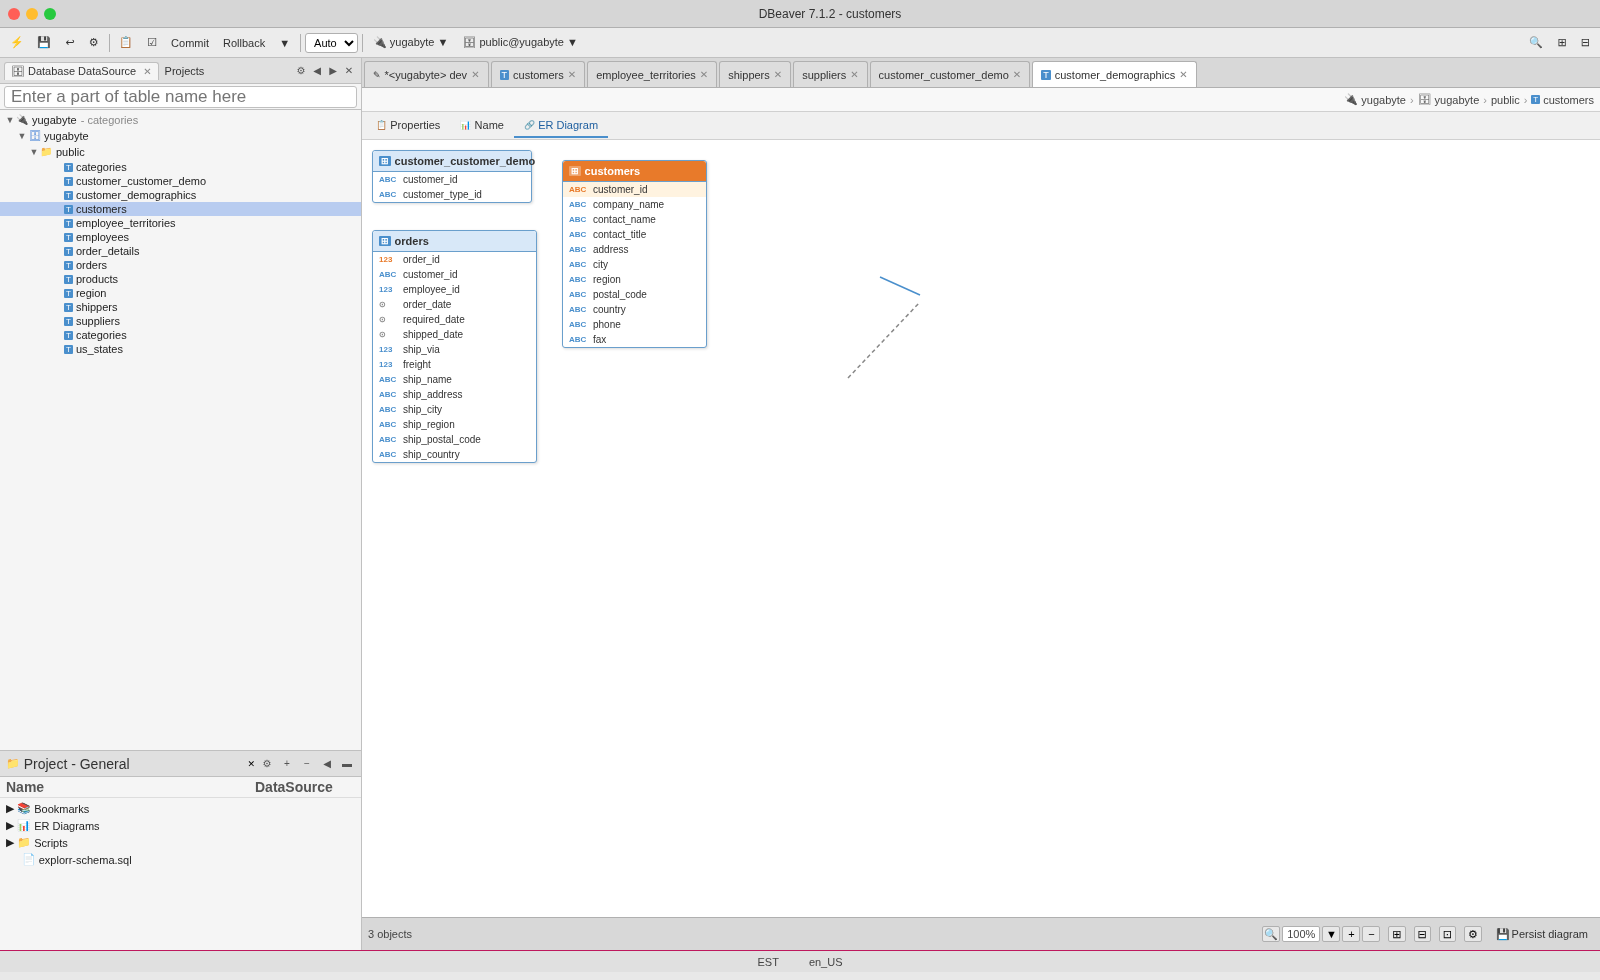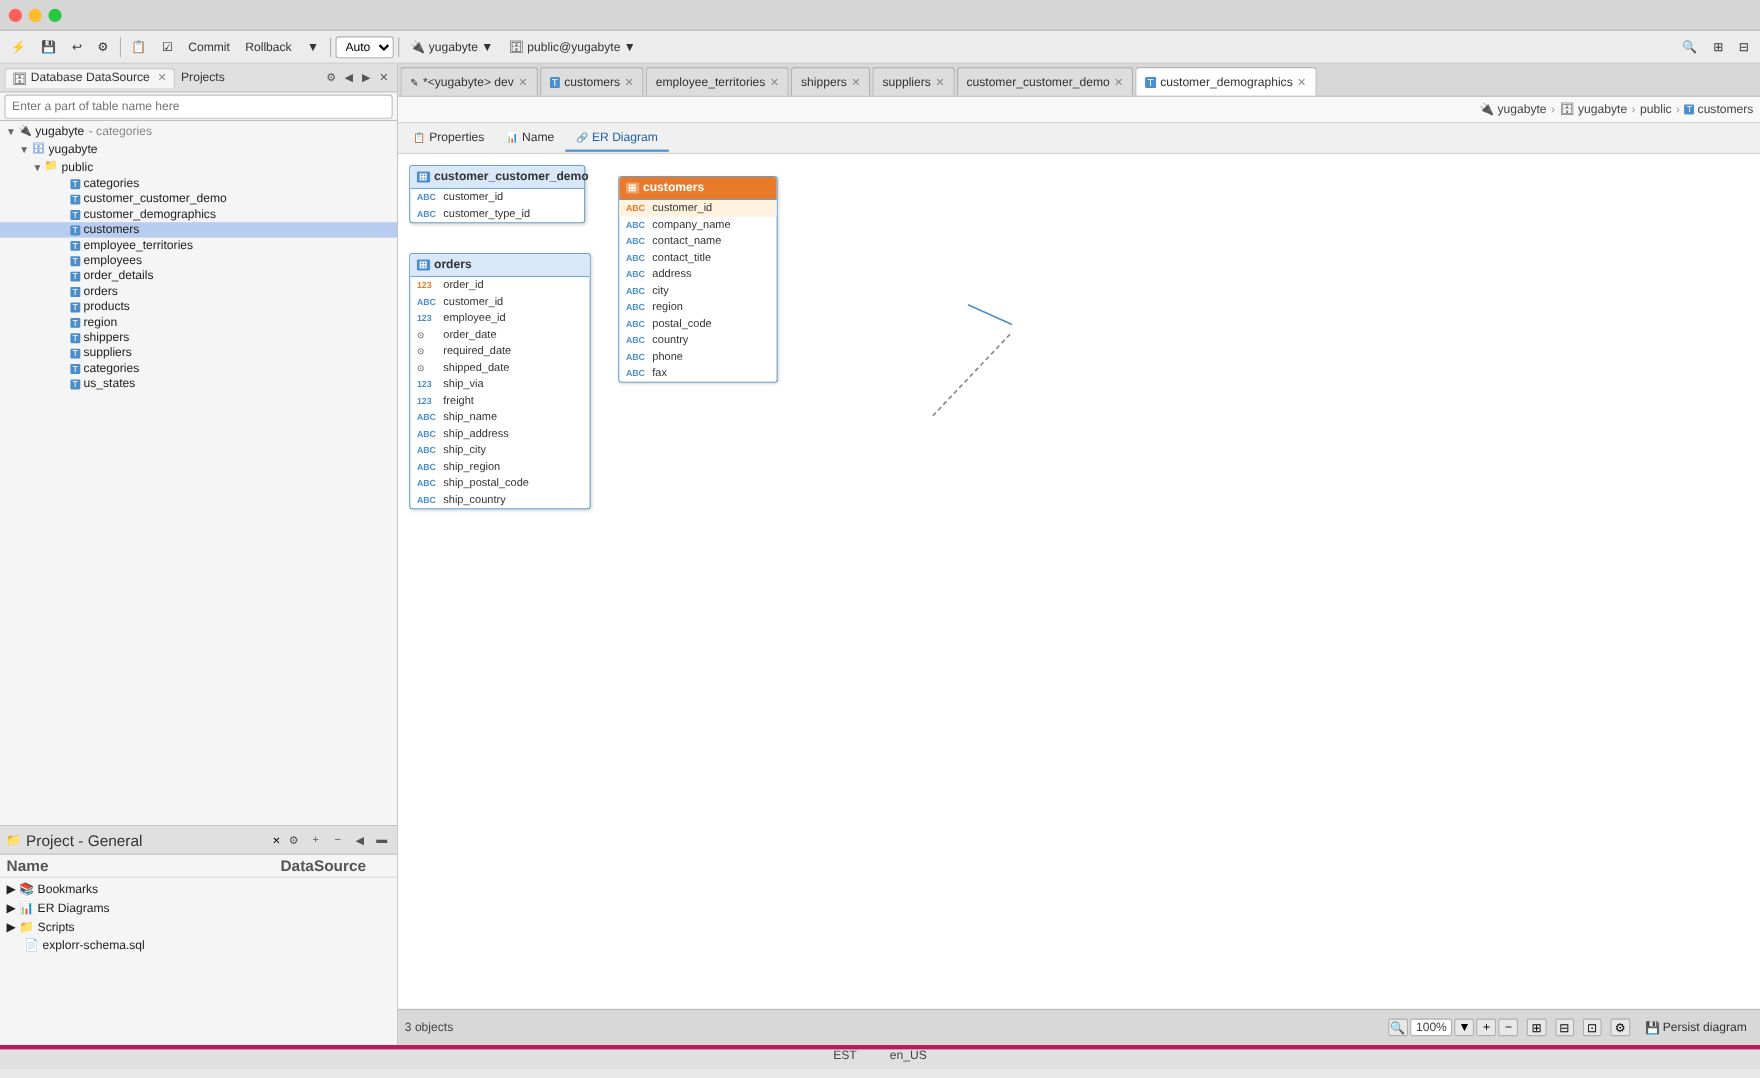--- a/index.html
+++ b/index.html
@@ -20,21 +20,21 @@
 
     
     .main-layout { display: flex; height: calc(980px - 88px); }
 
     
     .left-panel { width: 362px; min-width: 362px; background: #f5f5f5; border-right: 1px solid #c0c0c0; display: flex; flex-direction: column; }
     .left-panel-tabs { height: 26px; background: #e0e0e0; display: flex; align-items: center; padding: 0 4px; border-bottom: 1px solid #c0c0c0; }
     .panel-tab { font-size: 11px; padding: 2px 6px; cursor: pointer; color: #333; display: flex; align-items: center; gap: 3px; }
     .panel-tab.active { background: #f5f5f5; border: 1px solid #c0c0c0; border-bottom: none; border-radius: 3px 3px 0 0; }
     .search-box { height: 26px; padding: 2px 4px; border-bottom: 1px solid #c0c0c0; }
-    .search-input { width: 100%; height: 22px; padding: 0 6px; font-size: 11px; border: 1px solid #c0c0c0; border-radius: 3px; background: white; }
+    .search-input { width: 100%; height: 22px; padding: 0 6px; font-size: 17px; border: 1px solid #c0c0c0; border-radius: 3px; background: white; }
     .tree-container { flex: 1; overflow-y: auto; padding: 2px 0; }
     .tree-item { display: flex; align-items: center; padding: 1px 0; cursor: pointer; white-space: nowrap; }
     .tree-item.selected { background: #b8ccf0; }
     .tree-indent { display: inline-block; }
     .tree-arrow { display: inline-block; width: 12px; text-align: center; font-size: 9px; color: #666; }
     .tree-icon { display: inline-block; width: 14px; height: 14px; margin-right: 2px; font-size: 10px; text-align: center; line-height: 14px; }
     .tree-label { font-size: 11px; color: #222; }
 
     
     .conn-icon { color: #e8a000; }
@@ -80,33 +80,34 @@
     .field-type-icon.key { color: #e87a2a; }
     .field-type-icon.date-icon { color: #888; }
 
     
     .status-bar { height: 24px; background: #d8d8d8; display: flex; align-items: center; padding: 16px 6px; border-top: 1px solid #b0b0b0; font-size: 11px; color: #444; }
     .status-left { flex: 1; }
     .status-right { display: flex; align-items: center; gap: 8px; }
     .zoom-controls { display: flex; align-items: center; gap: 2px; }
     .zoom-btn { width: 18px; height: 16px; background: #e8e8e8; border: 1px solid #b0b0b0; border-radius: 2px; cursor: pointer; font-size: 11px; display: flex; align-items: center; justify-content: center; }
     .zoom-val { padding: 0 4px; background: white; border: 1px solid #b0b0b0; border-radius: 2px; height: 16px; display: flex; align-items: center; font-size: 11px; }
-    .bot-status { height: 22px; background: #e0e0e0; display: flex; padding: 0 4px; border-top: 4px solid #be185d; justify-content: center; gap: 30px; font-size: 11px; color: #444; }
+    .bot-status { height: 22px; background: #e0e0e0; display: flex; align-items: center; padding: 0 4px; border-top: 1px solid #be185d; justify-content: center; gap: 30px; font-size: 11px; color: #444; }
 
     svg.er-connections { position: absolute; top: 0; left: 0; width: 100%; height: 100%; pointer-events: none; overflow: visible; }
   </style>
 </head>
 <body>
 
 <div class="title-bar">
   <div class="title-bar-buttons">
     <button class="tb-btn tb-close"></button>
     <button class="tb-btn tb-min"></button>
     <button class="tb-btn tb-max"></button>
   </div>
+  <div class="title-bar-title">DBeaver 7.1.2 - customers</div>
 </div>
 
 <div class="toolbar">
   <button class="tool-btn">⚡</button>
   <button class="tool-btn">💾</button>
   <button class="tool-btn">↩</button>
   <button class="tool-btn">⚙</button>
   <div class="tool-sep"></div>
   <button class="tool-btn">📋</button>
   <button class="tool-btn">☑</button>

